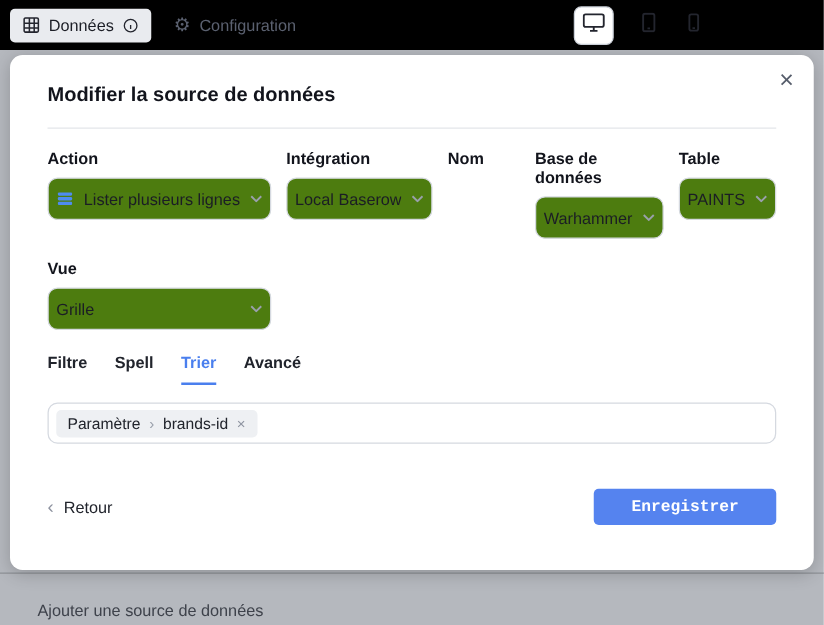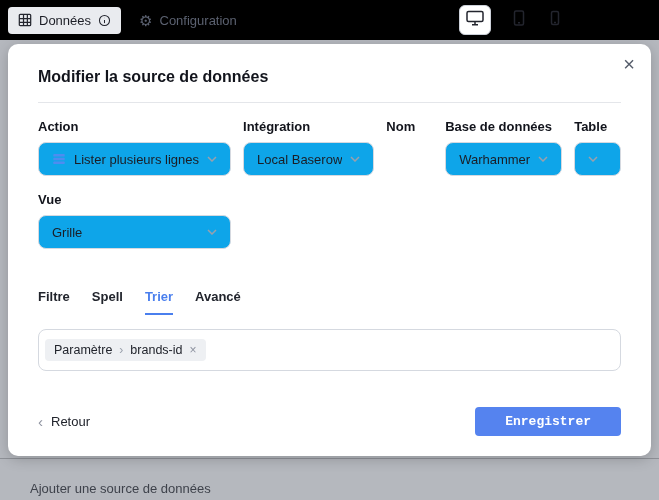--- a/index.html
+++ b/index.html
@@ -54,39 +54,39 @@
     position:absolute; top:10px; right:16px;
     font-size:20px; line-height:1; color:#565d6b; cursor:pointer;
   }
   .modal-title { font-size:16px; font-weight:700; color:#12141c; margin:0 0 16px; }
   .modal-hr { border:none; border-top:1px solid #e4e6ea; margin:0 0 16px; }
 
   .form-grid { display:grid; grid-template-columns:repeat(5,1fr); column-gap:12px; row-gap:16px; }
   .field-label { font-size:13px; font-weight:600; color:#12141c; margin-bottom:8px; }
   .control {
     height:34px; width:100%; border:1px solid #d5d9e0; border-radius:8px;
-    display:flex; align-items:center; gap:8px; padding:0 13px;
-    font-size:13px; color:#1b1d25; background:#0ea5e9;
+    display:flex; align-items:center; gap:8px; padding:0 6px;
+    font-size:13px; color:#1b1d25; background:#4d7c0f;
   }
   .select { cursor:pointer; }
   .ctl-value { flex:1; white-space:nowrap; overflow:hidden; }
   .ctl-icon svg, .chev svg { display:block; }
   input.control { font-family:inherit; outline:none; }
 
   
-  .tabs { display:flex; gap:22px; margin-top:40px; }
+  .tabs { display:flex; gap:22px; margin-top:18px; }
   .tab {
     font-size:13px; font-weight:600; color:#21242c;
     padding-bottom:9px; border-bottom:2px solid transparent; cursor:pointer;
   }
   .tab.active { color:#4a7fee; border-bottom-color:#4a7fee; }
 
   
   .sort-box {
-    margin-top:14px; height:42px; border:1px solid #d5d9e0; border-radius:8px;
+    margin-top:14px; height:33px; border:1px solid #d5d9e0; border-radius:8px;
     display:flex; align-items:center; padding:0 6px;
   }
   .chip {
     display:inline-flex; align-items:center; gap:7px;
     background:#eef0f3; border-radius:4px; padding:4px 9px;
     font-size:12.5px; color:#21242c;
   }
   .chip-sep { color:#9aa0ab; font-size:12px; }
   .chip-x { color:#8e93a0; font-size:12px; cursor:pointer; }
 
@@ -210,20 +210,21 @@
           <svg width="10" height="6" viewBox="0 0 10 6" fill="none" stroke="#9aa0ac" stroke-width="1.5">
               <path d="M1 1l4 4 4-4"></path>
             </svg>
         </span>
       </div>
     </div>
 
     <div class="field">
       <div class="field-label">Table</div>
       <div class="control select">
+        <span class="ctl-value">PAINTS</span>
         <span class="chev">
           <svg width="10" height="6" viewBox="0 0 10 6" fill="none" stroke="#9aa0ac" stroke-width="1.5">
               <path d="M1 1l4 4 4-4"></path>
             </svg>
         </span>
       </div>
     </div>
 
     <div class="field">
       <div class="field-label">Vue</div>

